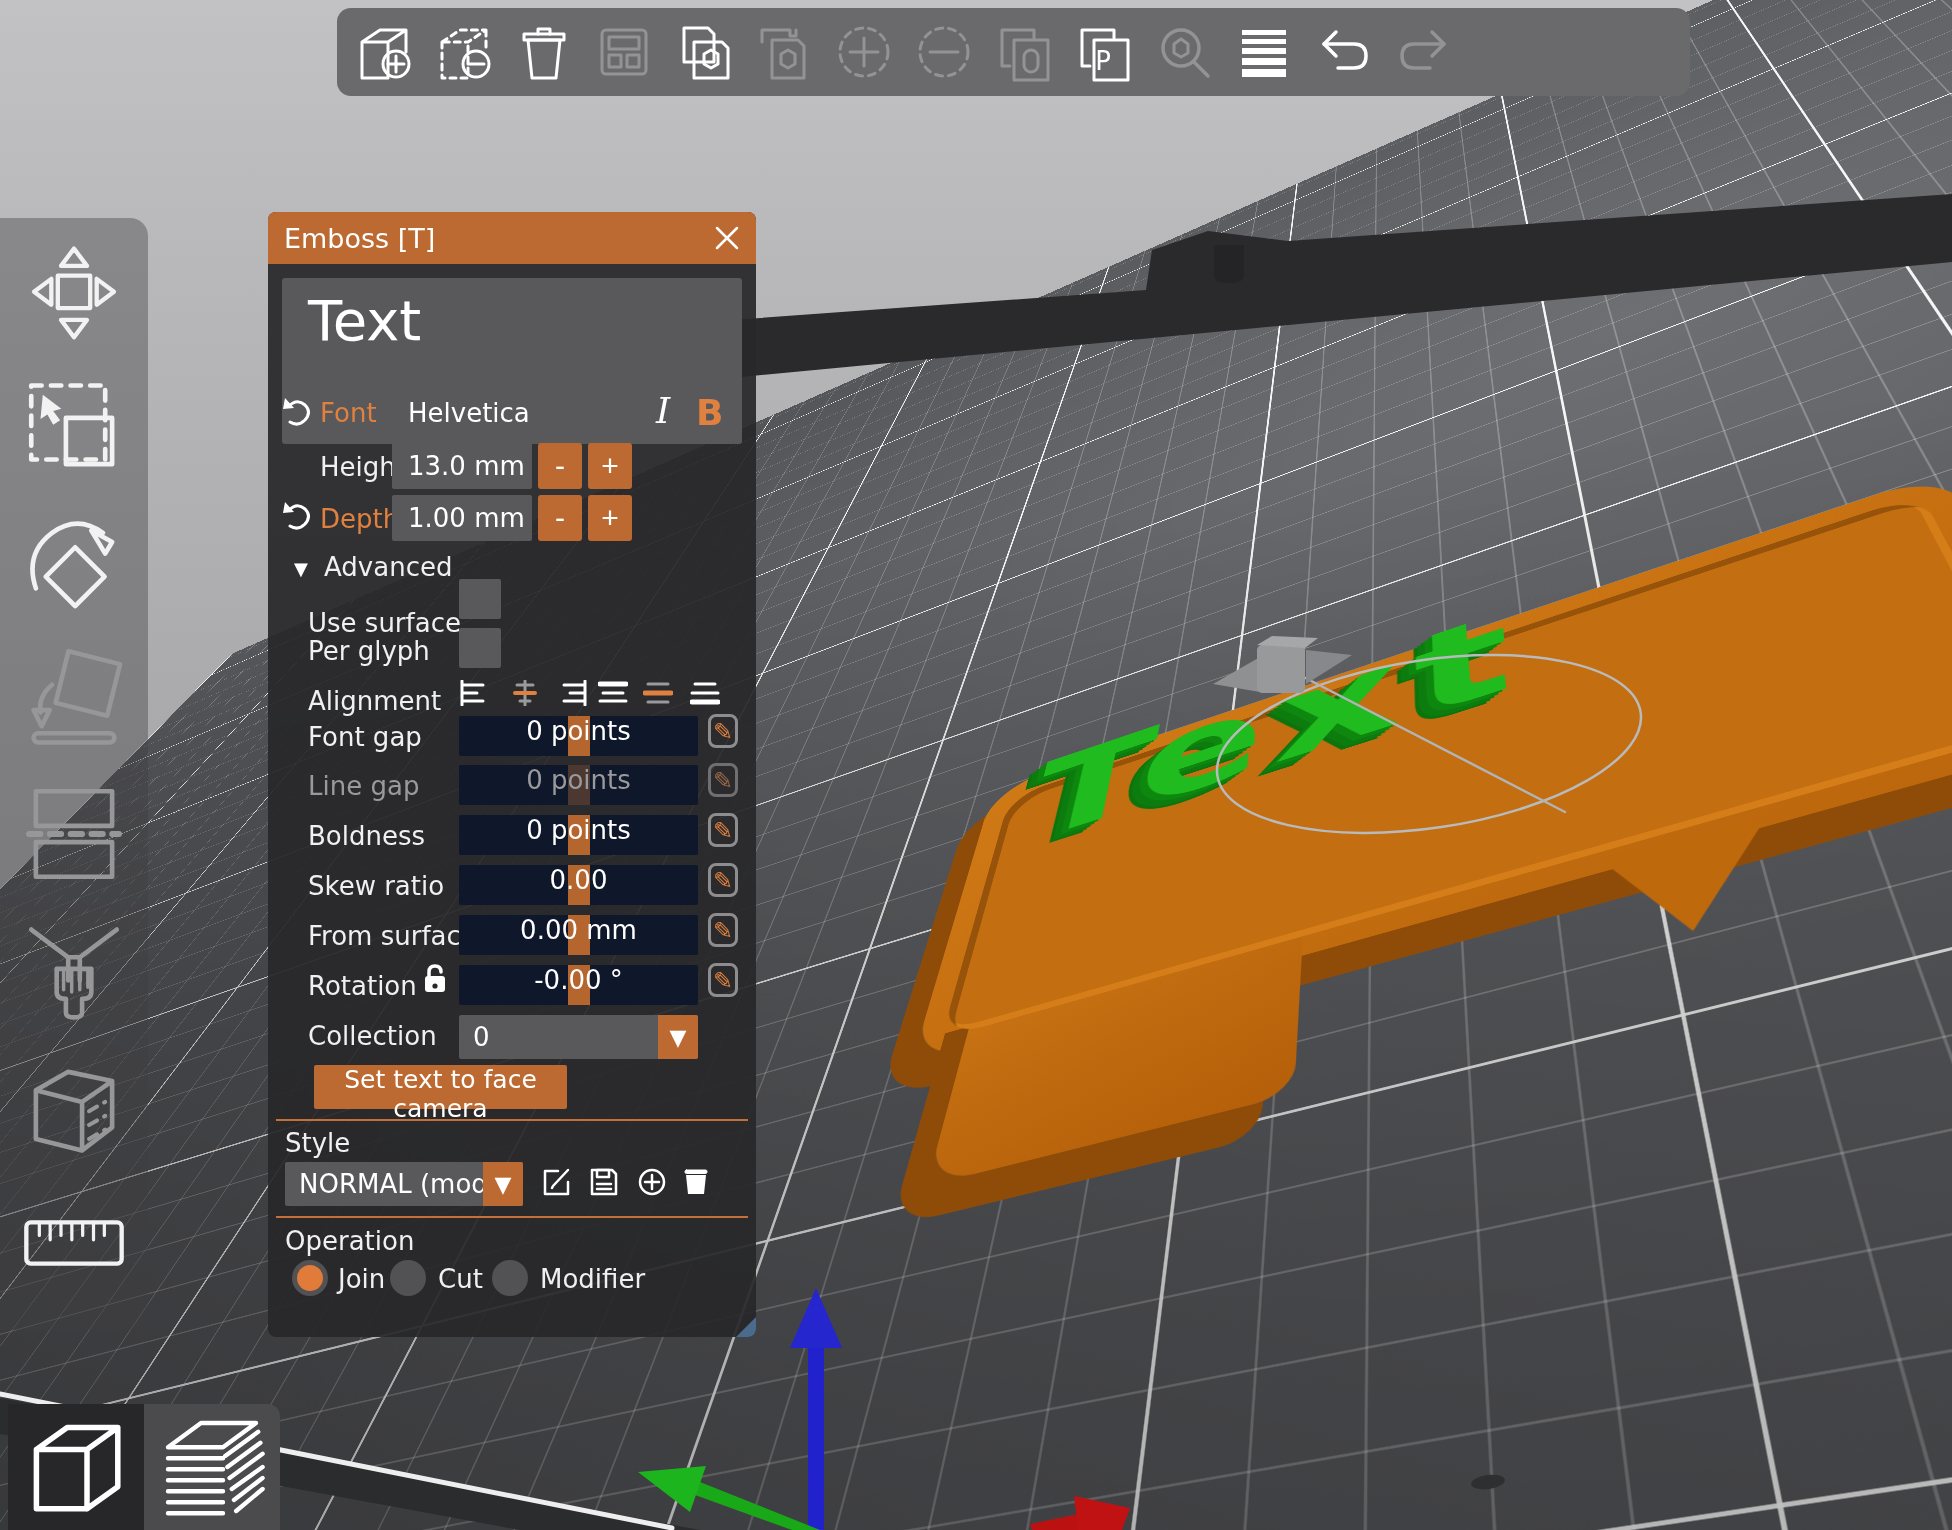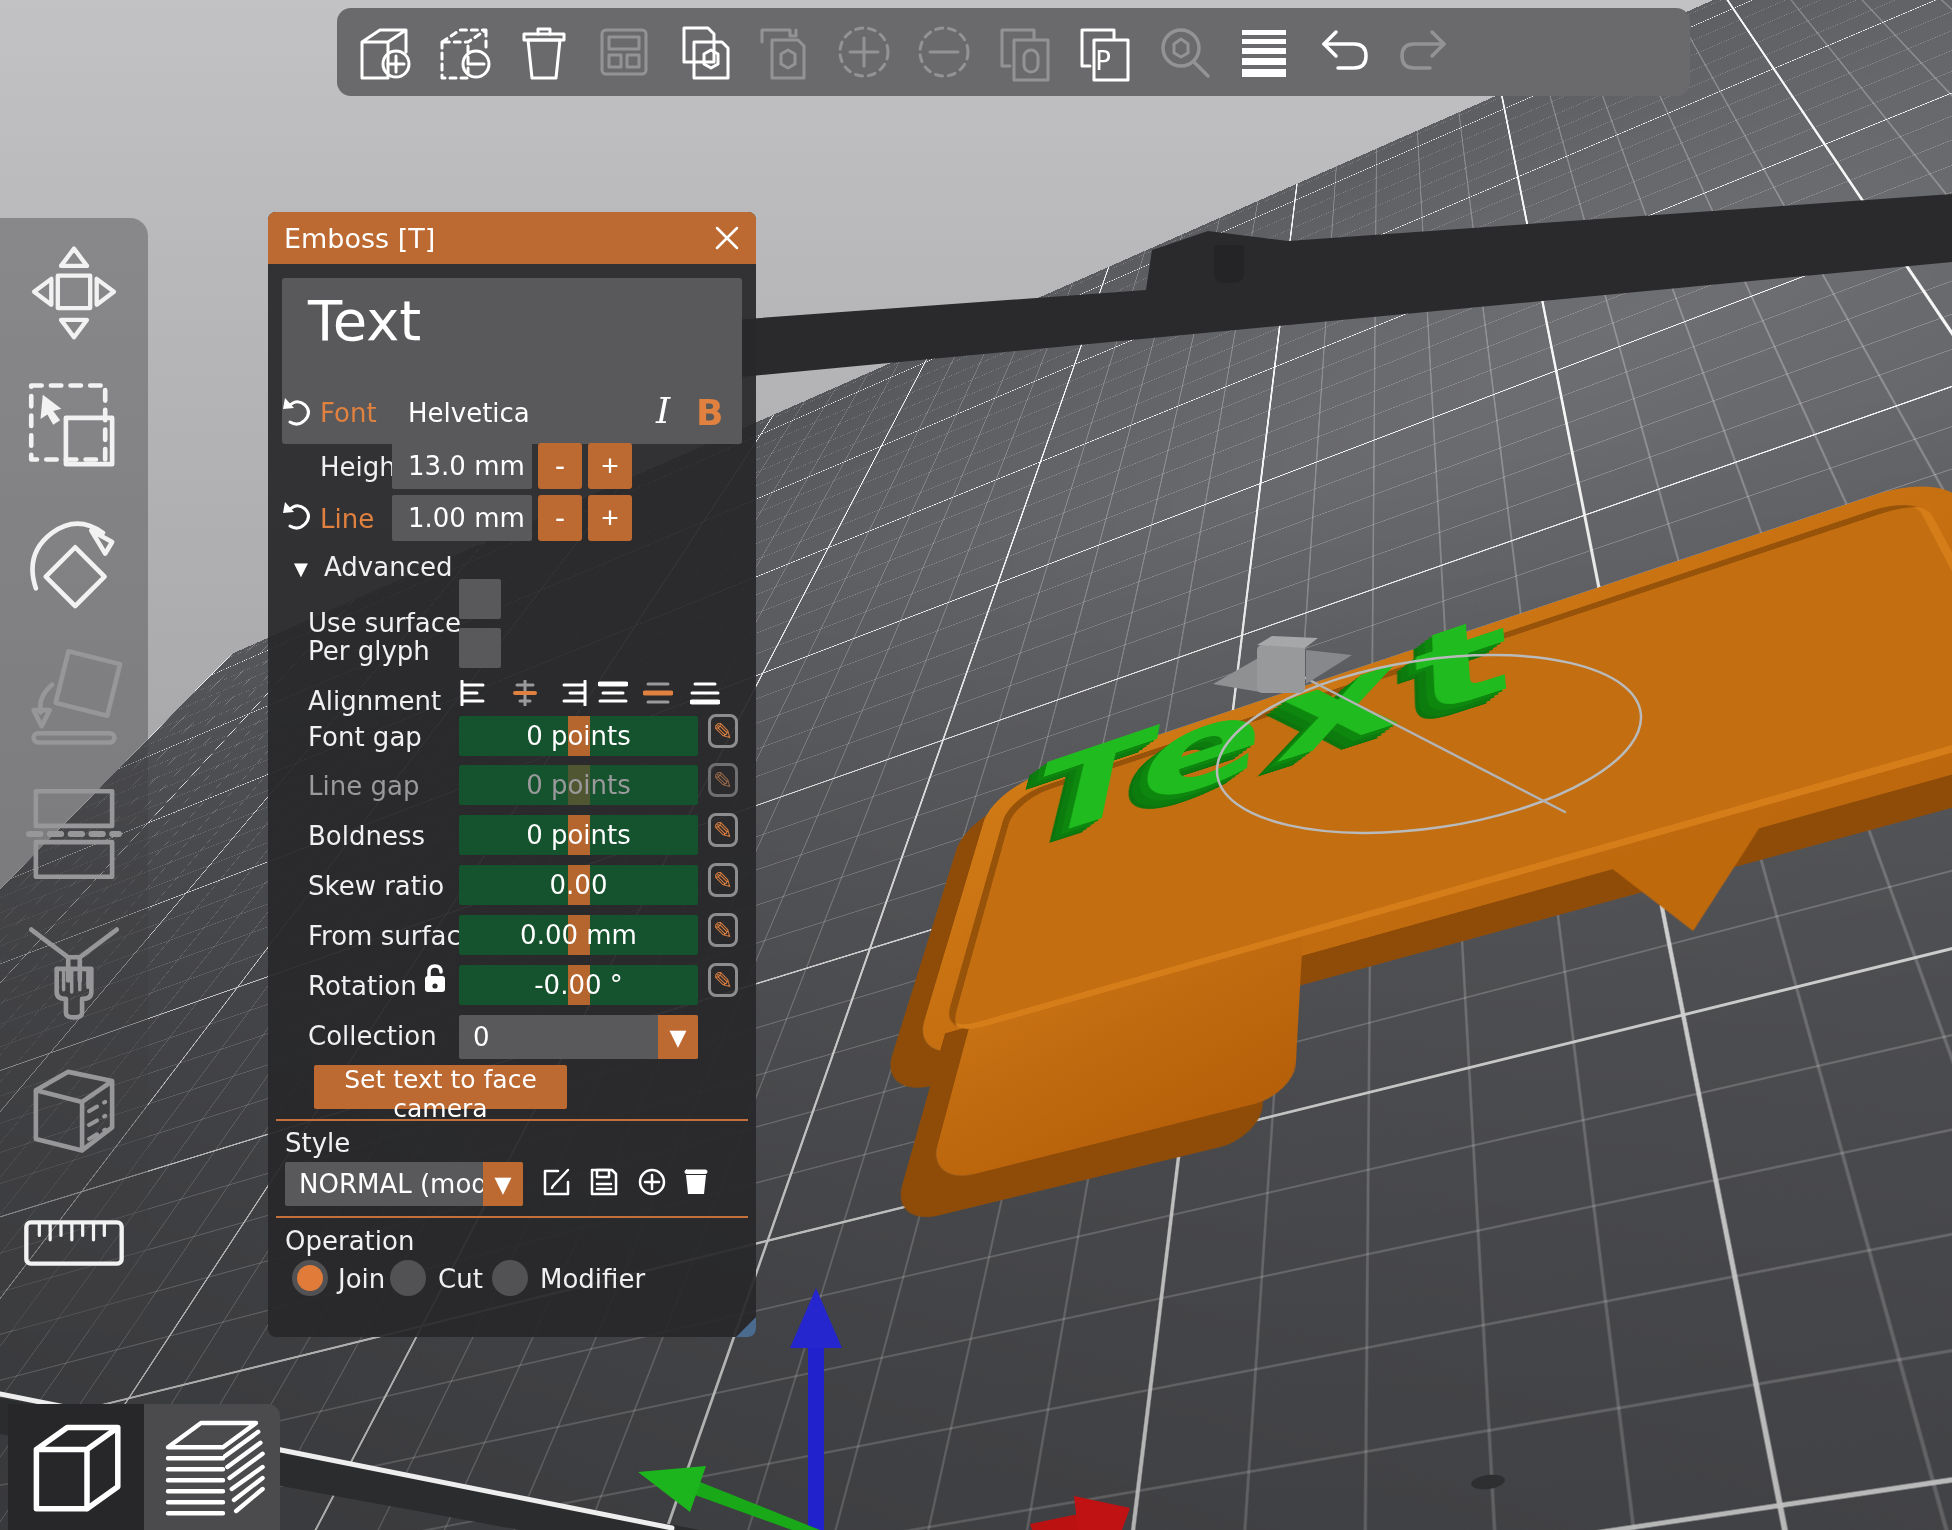--- a/index.html
+++ b/index.html
@@ -101,22 +101,22 @@
   .undo-ic{position:absolute;width:30px;height:34px;stroke:#fff;}
   .field{
     position:absolute;background:#59595b;color:#fff;border:none;font-size:26px;
     font-family:"DejaVu Sans",sans-serif;padding:0 0 0 16px;box-sizing:border-box;border-radius:2px;
   }
   .sqbtn{
     position:absolute;width:44px;height:46px;background:#bc6a32;color:#fff;border:none;
     font-size:30px;line-height:44px;text-align:center;border-radius:3px;padding:0;
   }
   .slider{
-    position:absolute;width:239px;height:40px;background:#14532d;border-radius:2px;
-    display:flex;align-items:center;justify-content:center;font-size:26px;color:#fff;overflow:hidden;
+    position:absolute;width:239px;height:40px;background:#0f172a;border-radius:2px;
+    display:flex;justify-content:center;font-size:26px;color:#fff;overflow:hidden;
   }
   .slider .handle{position:absolute;left:50%;top:0;width:22px;height:100%;margin-left:-11px;background:#b5652e;}
   .slider span{position:relative;z-index:1;}
   .slider.disabled{color:#9a9a9c;}
   .slider.disabled .handle{background:#8a5a36;opacity:.5;}
   .editbtn{
     position:absolute;width:30px;height:34px;border:3px solid #8d8d8f;border-radius:8px;background:none;
     color:#e0813f;font-size:24px;line-height:30px;text-align:center;padding:0;
   }
   .editbtn.disabled{color:#9a6a4a;border-color:#6f6f71;}
@@ -384,21 +384,21 @@
 
   <span class="row-label" style="left:52px;top:240px">Height</span>
   <input class="field" style="left: 124px; top: 231px; width: 140px; height: 46px;" value="13.0 mm">
   <button class="sqbtn" style="left:270px;top:231px">-</button>
   <button class="sqbtn" style="left:320px;top:231px">+</button>
 
   <svg class="undo-ic" style="left:14px;top:288px" viewBox="0 0 30 34">
     <path stroke-width="3" d="M7 10 Q15 2 23 9 Q30 16 23 24 Q16 31 8 26"></path>
       <polygon fill="#fff" stroke="none" points="3,2 12,12 1,13"></polygon>
   </svg>
-  <span class="row-label orange" style="left:52px;top:292px">Line</span>
+  <span class="row-label orange" style="left:52px;top:292px">Depth</span>
   <input class="field" style="left: 124px; top: 283px; width: 140px; height: 46px;" value="1.00 mm">
   <button class="sqbtn" style="left:270px;top:283px">-</button>
   <button class="sqbtn" style="left:320px;top:283px">+</button>
 
   <span style="position:absolute;left:26px;top:346px;font-size:18px;color:#fff">▼</span>
   <span class="row-label" style="left:56px;top:340px">Advanced</span>
 
   <span class="row-label" style="left:40px;top:396px">Use surface</span>
   <div class="checkbox" style="left:191px;top:367px"></div>
 

